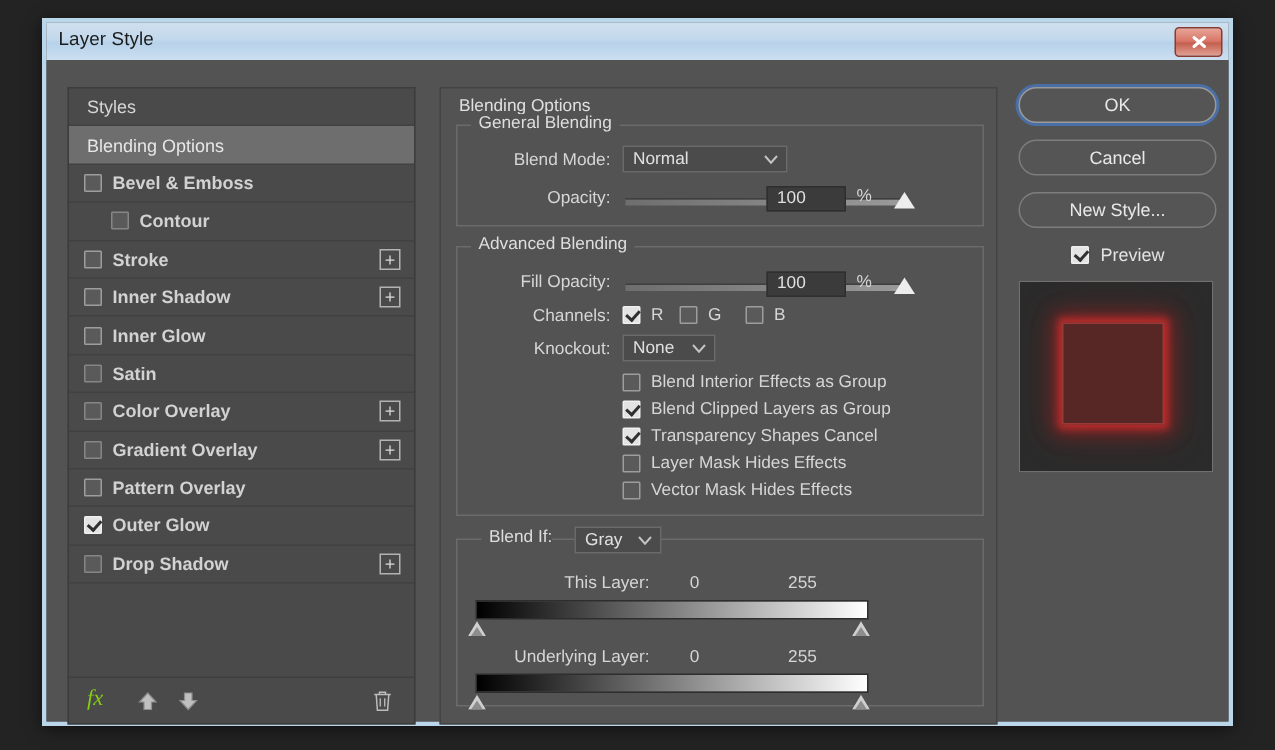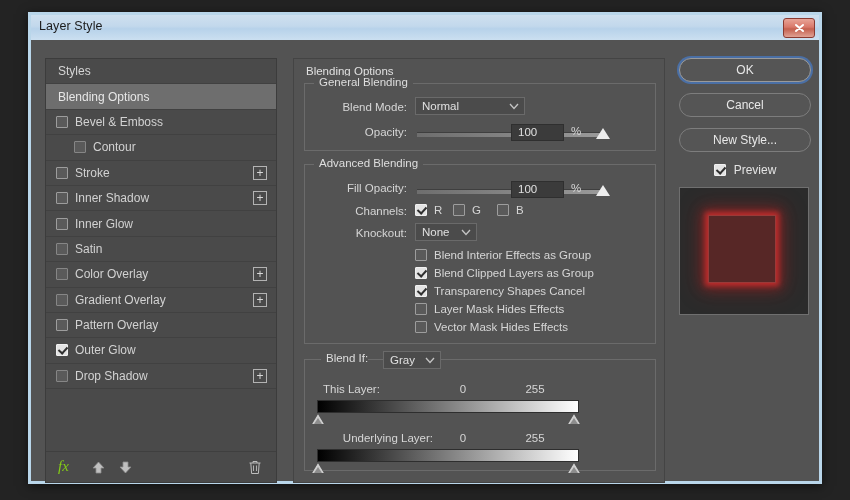--- a/index.html
+++ b/index.html
@@ -95,21 +95,21 @@
     color: #e7e7e7;
     font-size: 12px;
   }
   .srow.item {
     padding-left: 10px;
     color: #d2d2d2;
     font-size: 12px;
     cursor: pointer;
   }
   .srow.item.indent { padding-left: 28px; }
-  .srow .lbl { margin-left: 7px; }
+  .srow .lbl { margin-left: 7px; font-weight: bold; }
 
   
   .cb {
     width: 12px; height: 12px;
     border: 1px solid #9d9d9d;
     background: #5a5a5a;
     box-sizing: border-box;
     display: inline-block;
     flex: 0 0 auto;
     position: relative;
@@ -534,21 +534,21 @@
 
       <div class="fieldset" style="left:10px; top:300px; width:352px; height:112px;">
         <div class="legend" style="left:16px; padding-right:0;">Blend If:</div>
         <div class="ddl" style="left:78px; top:-9px; width:58px; background:#4b4b4b;">
           <span>Gray</span>
           <svg class="chev" width="10" height="7" viewBox="0 0 10 7">
             <path d="M1 1 L5 5.5 L9 1" stroke="#c4c4c4" stroke-width="1.3" fill="none"></path>
           </svg>
         </div>
 
-        <div class="lab" style="left:18px; top:23px; width:110px; text-align:left;">This Layer:</div>
+        <div class="lab" style="left:18px; top:23px; width:110px; text-align:right;">This Layer:</div>
         <div class="lab" style="left:148px; top:23px; width:20px; text-align:center;">0</div>
         <div class="lab" style="left:215px; top:23px; width:30px; text-align:center;">255</div>
         <div class="gradbar" style="left:12px; top:40px; width:262px;">
           <span class="gthumb" style="left:-6px; top:13px;"></span>
           <span class="gthumb" style="left:250px; top:13px;"></span>
         </div>
 
         <div class="lab" style="left:-2px; top:72px; width:130px; text-align:right;">Underlying Layer:</div>
         <div class="lab" style="left:148px; top:72px; width:20px; text-align:center;">0</div>
         <div class="lab" style="left:215px; top:72px; width:30px; text-align:center;">255</div>

